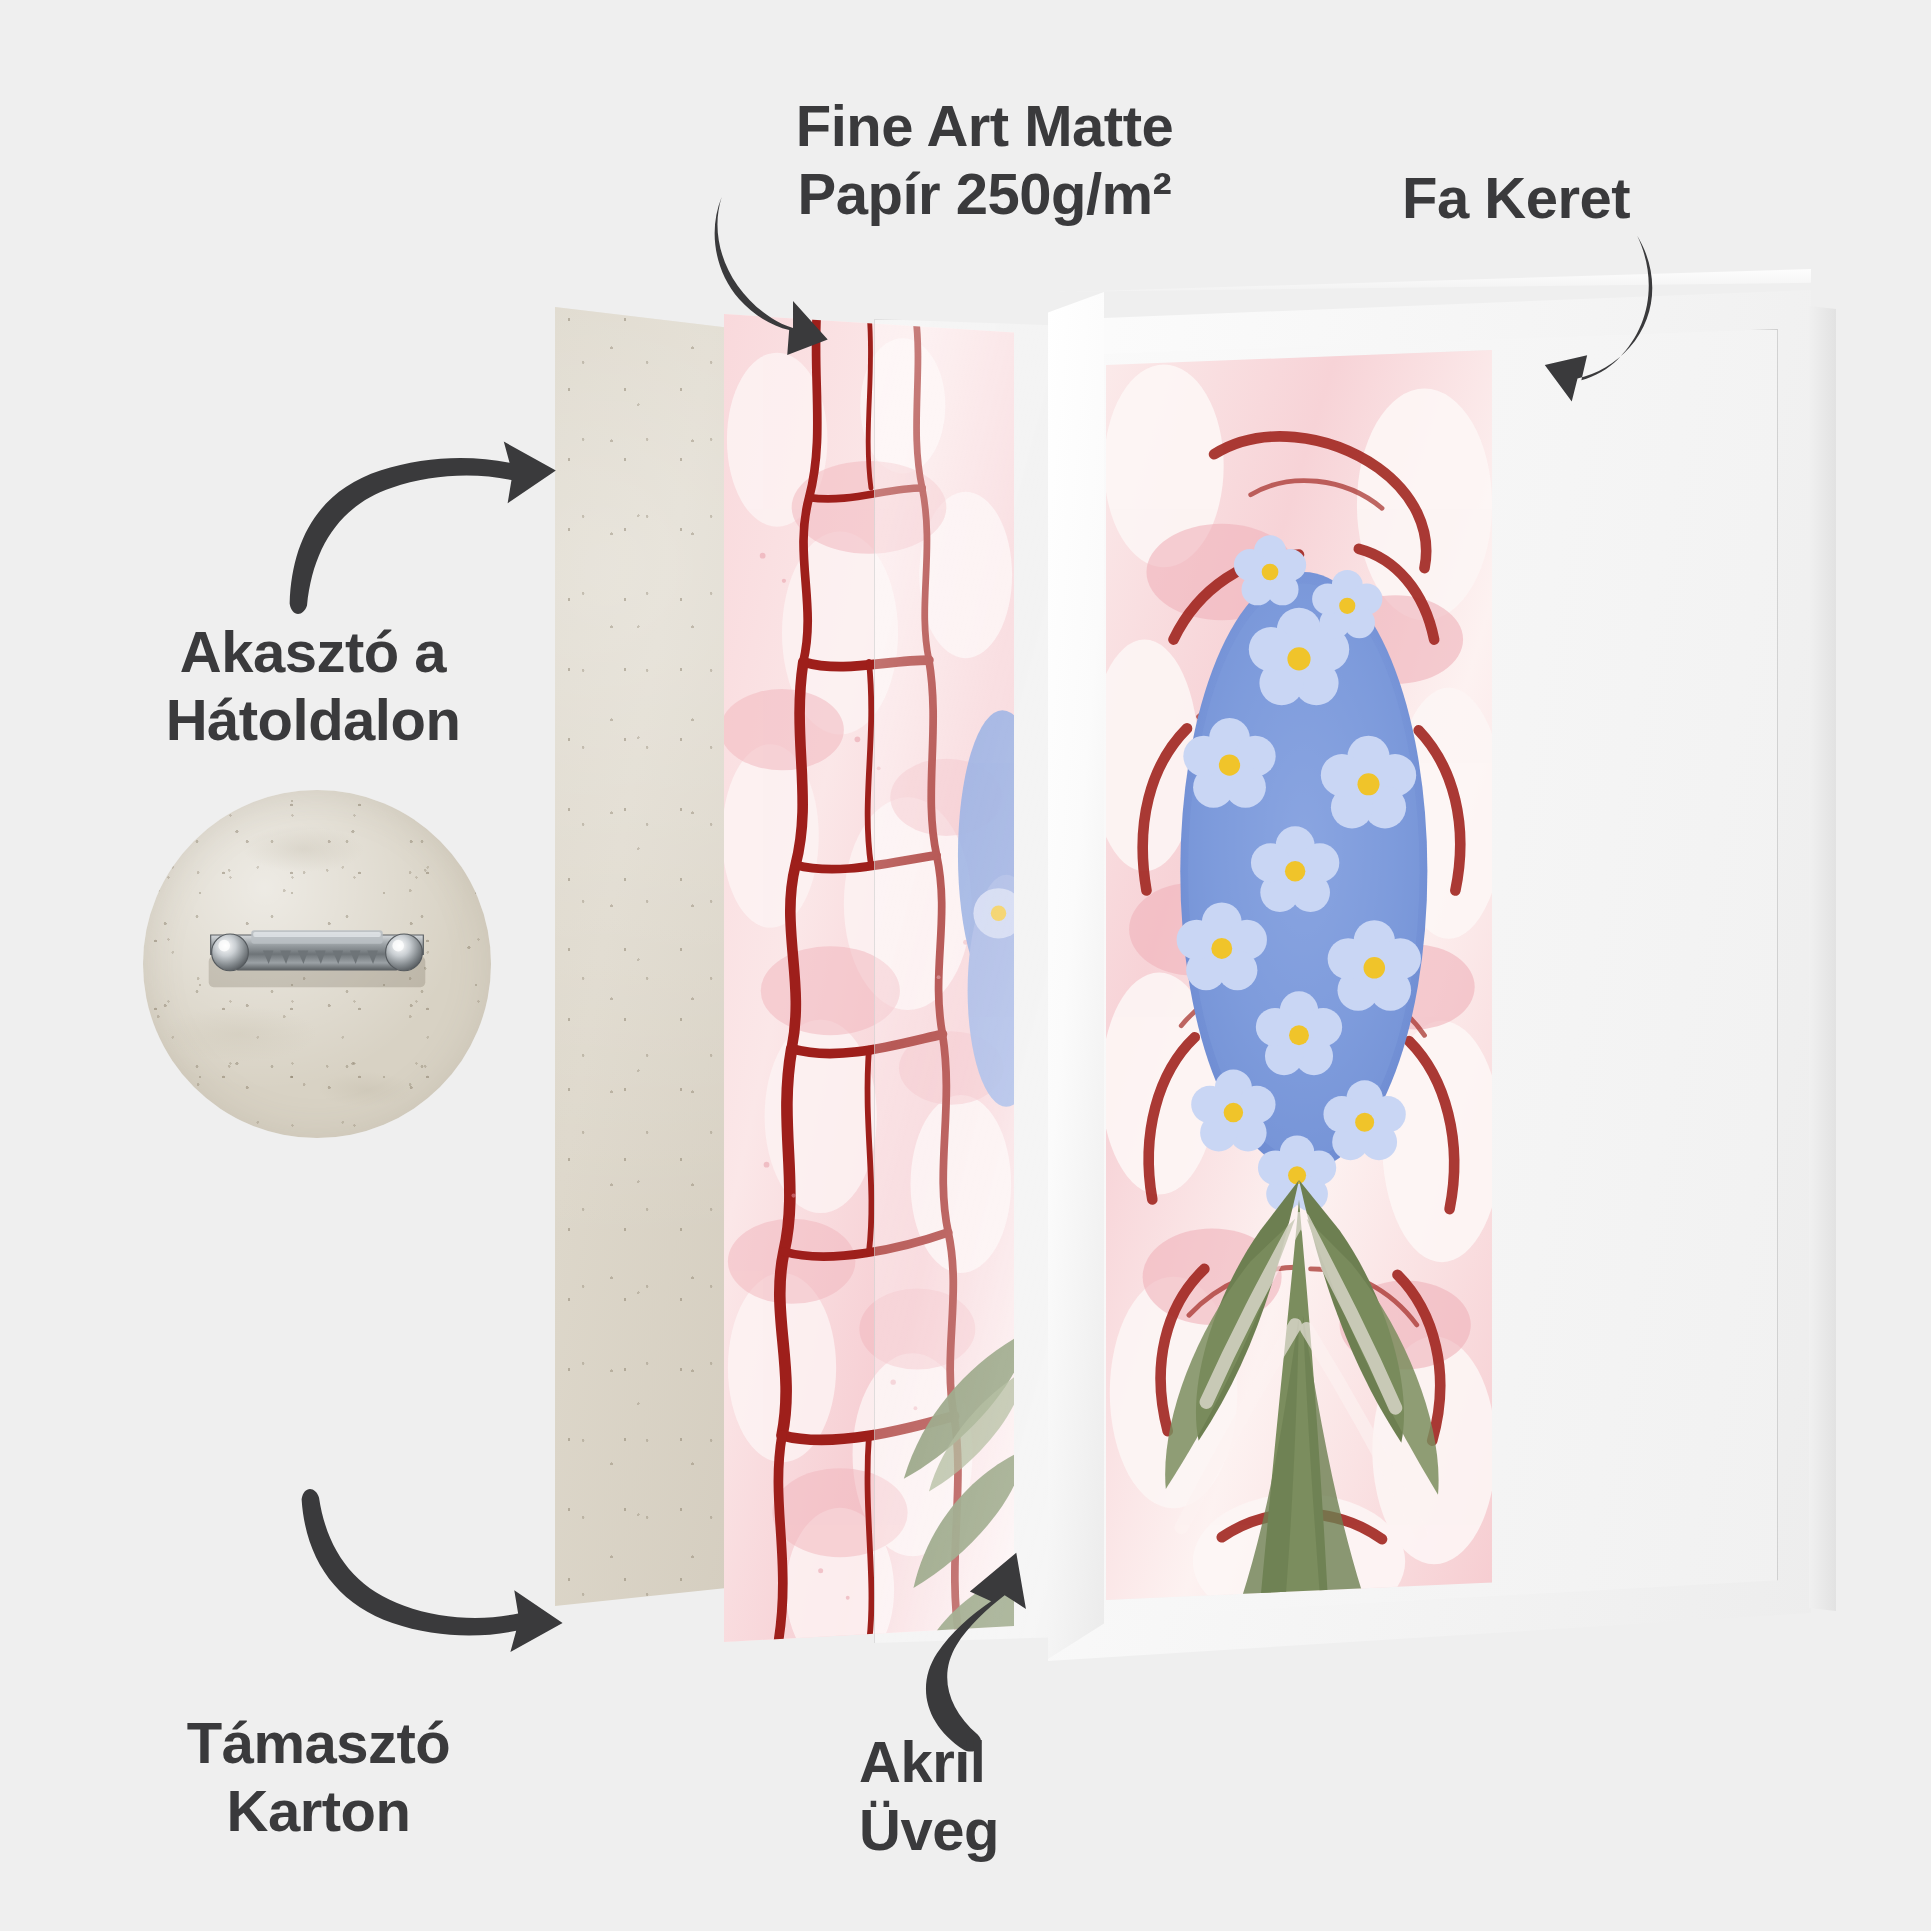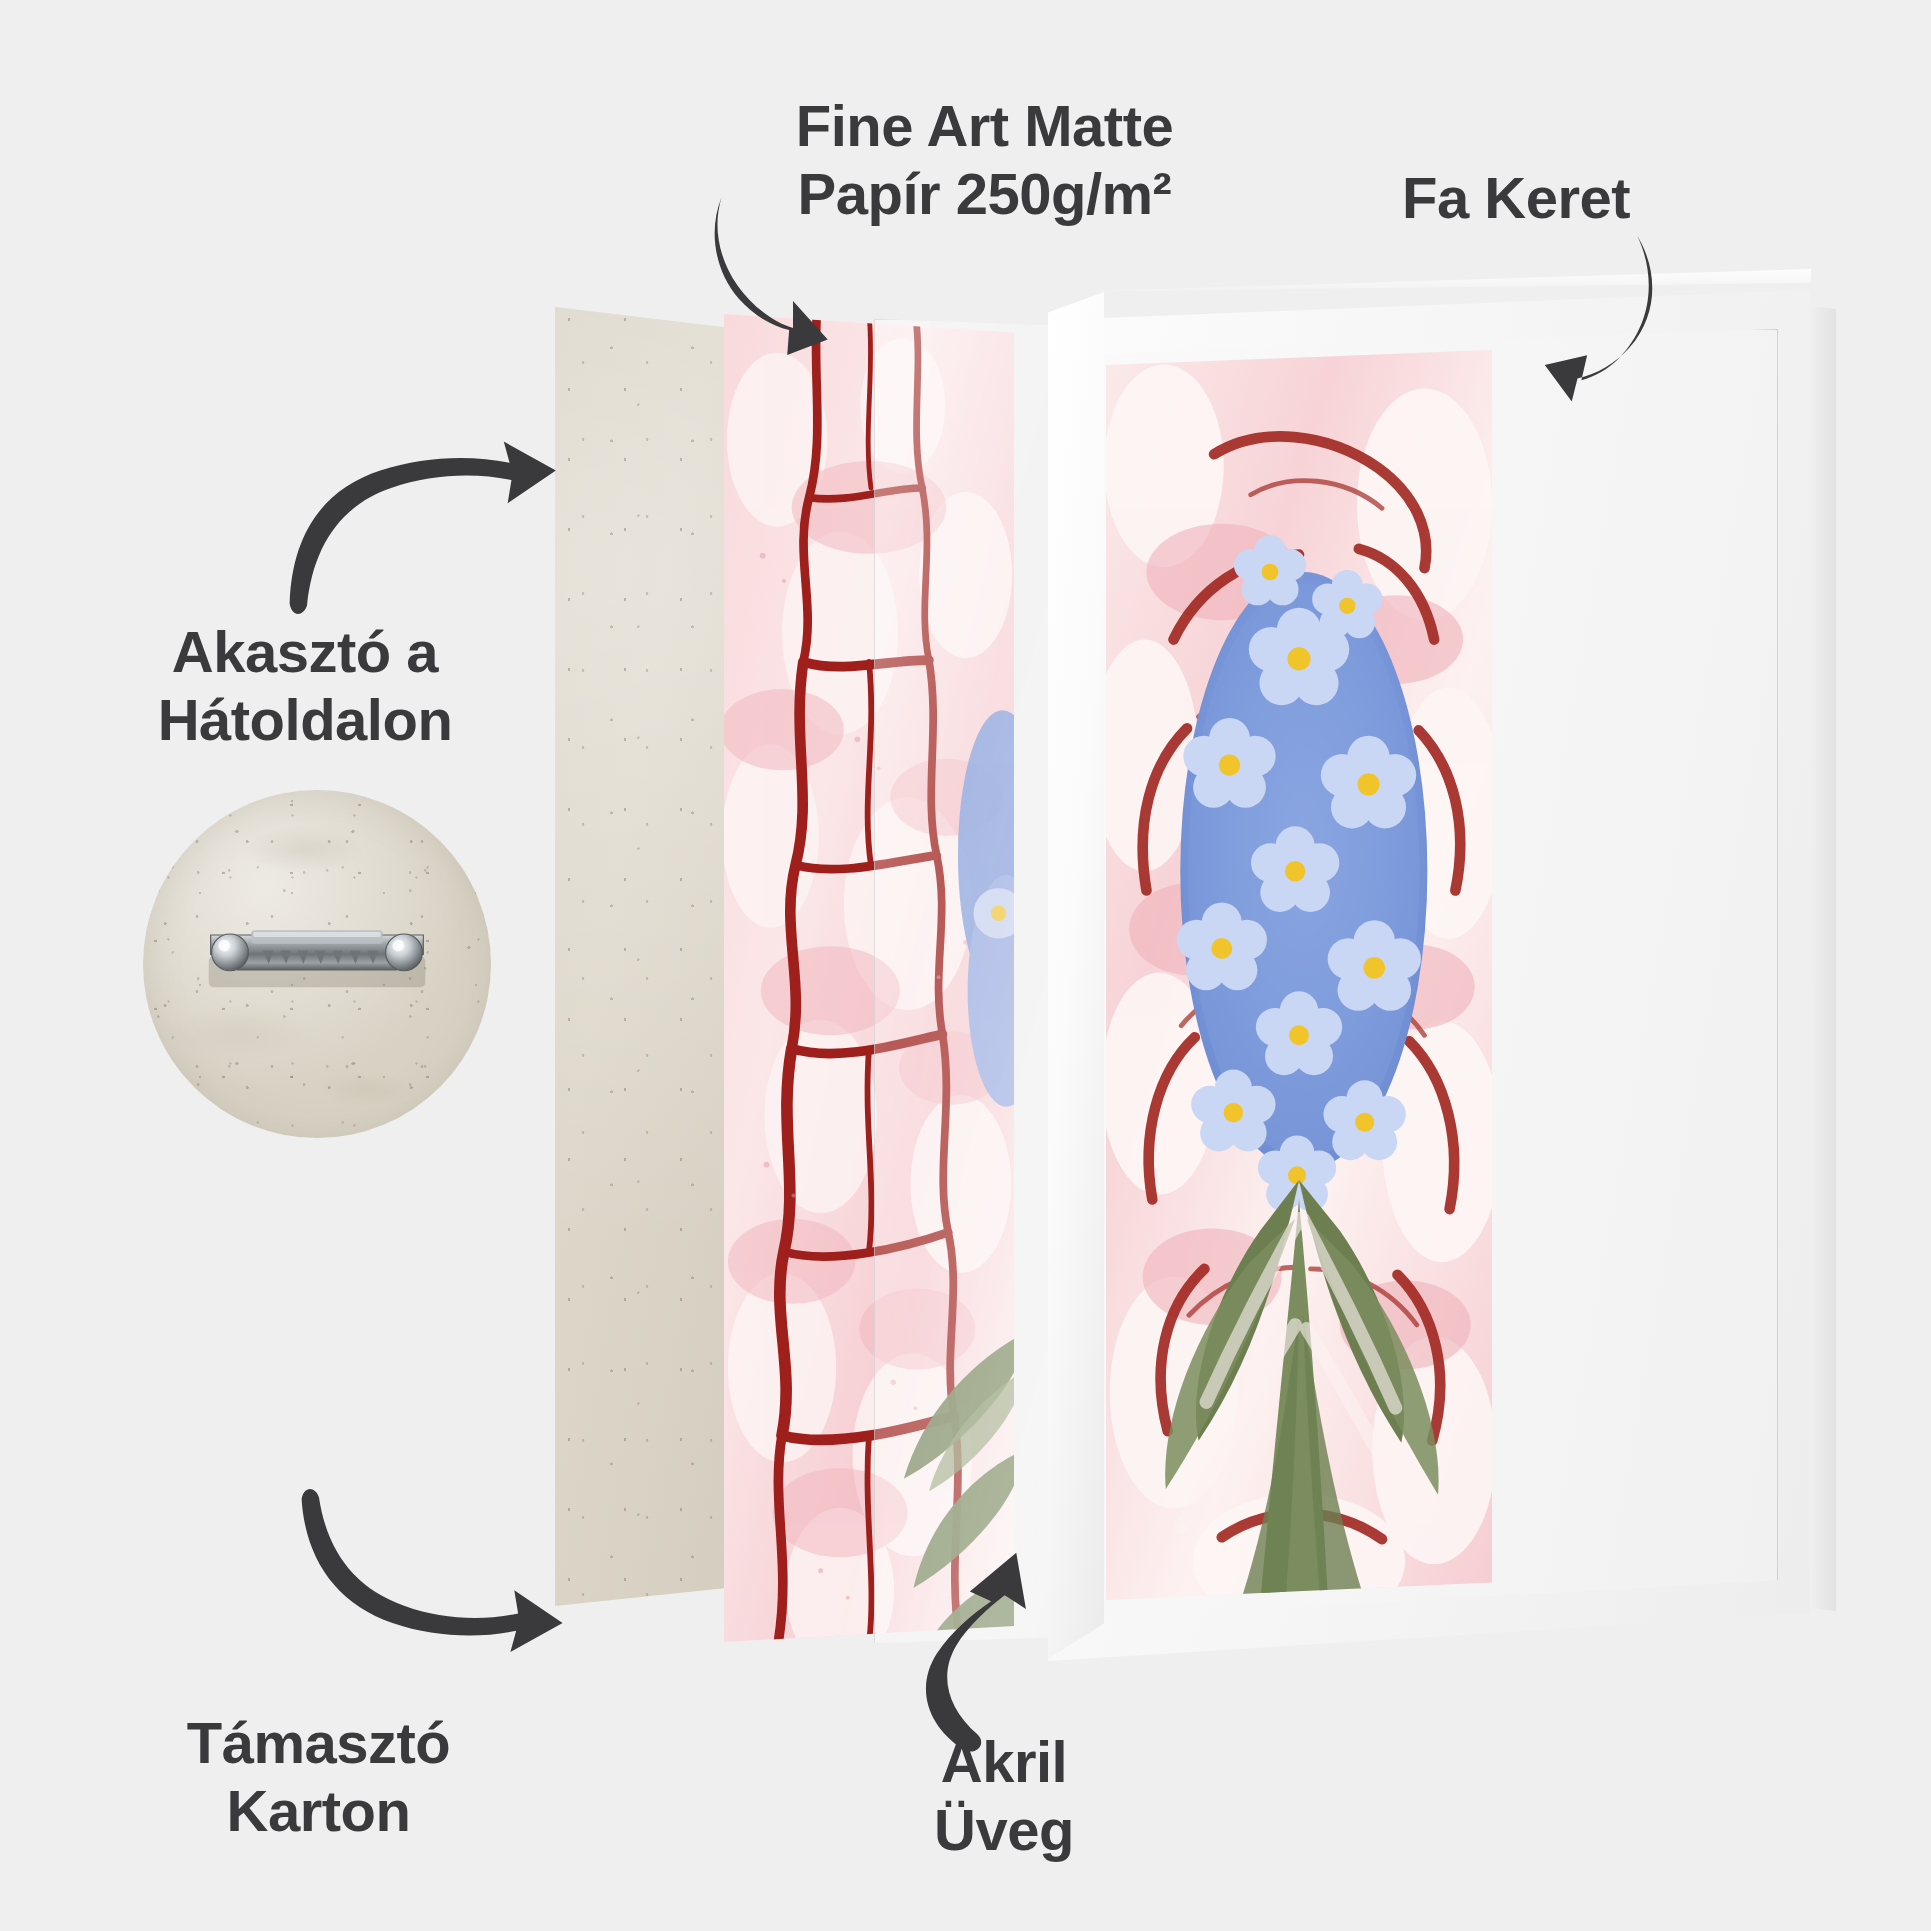--- a/index.html
+++ b/index.html
@@ -24,23 +24,23 @@
     font-size: 58px;
     line-height: 1.18;
     letter-spacing: -0.5px;
     white-space: pre-line;
     user-select: none;
   }
   .label.center { text-align: center; }
 
   #lbl-paper   { left: 772px;  top: 92px;  width: 425px; text-align: center; }
   #lbl-frame   { left: 1371px; top: 164px; width: 290px; text-align: center; }
-  #lbl-hanger  { left: 112px;  top: 618px; width: 386px; text-align: center; }
+  #lbl-hanger  { left: 120px;  top: 618px; width: 386px; text-align: center; }
   #lbl-carton  { left: 135px;  top: 1709px;width: 367px; text-align: center; }
-  #lbl-acrylic { left: 859px;  top: 1728px;width: 290px; text-align: center; }
+  #lbl-acrylic { left: 859px;  top: 1728px;width: 290px; text-align: left; }
 
   
   .arrow { position: absolute; pointer-events: none; }
   .arrow svg { display: block; overflow: visible; }
 
   
   #hanger-circle {
     position: absolute;
     left: 143px; top: 790px;
     width: 348px; height: 348px;

